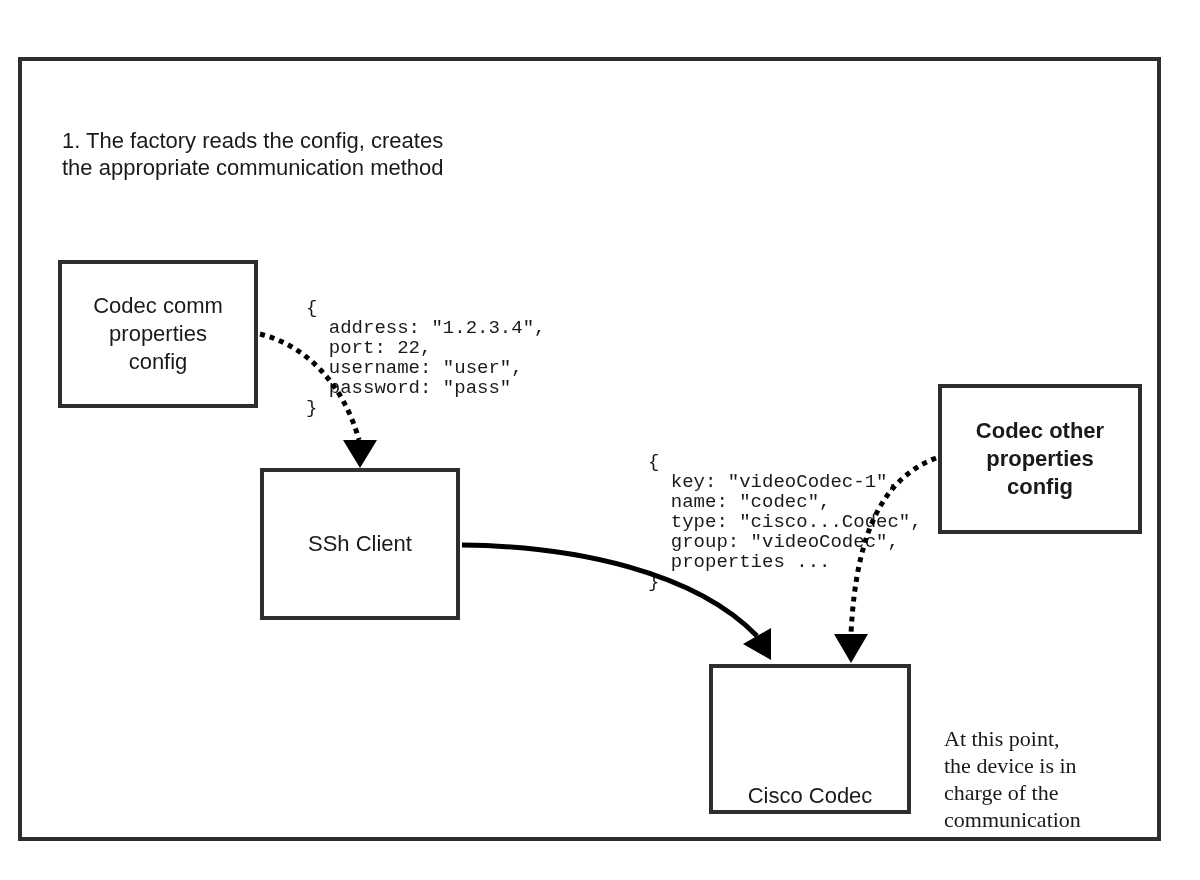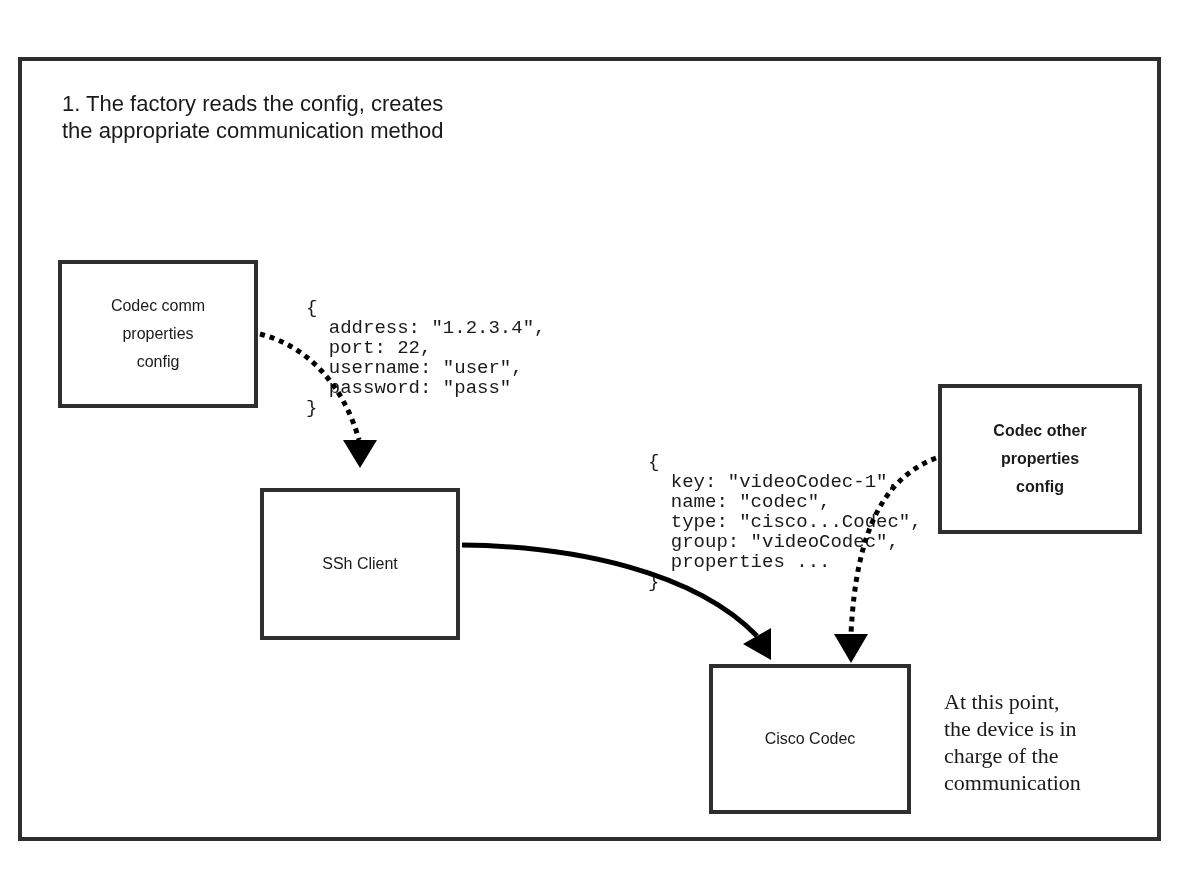--- a/index.html
+++ b/index.html
@@ -25,42 +25,43 @@
     box-sizing: border-box;
     border: 4px solid #2e2e2e;
     background: transparent;
   }
   .note {
     position: absolute;
     font-size: 22px;
     line-height: 27px;
     white-space: pre;
     color: #1a1a1a;
+    margin-top: 37px;
   }
   .note-step1 { left: 62px;  top: 90px;  }
   .note-step2 { left: 655px; top: 95px;  }
   .note-device { left: 944px; top: 688px; font-family: Liberation Serif, serif; }
   .box {
     position: absolute;
     box-sizing: border-box;
     border: 4px solid #2e2e2e;
     background: #ffffff;
     display: flex;
     align-items: center;
     justify-content: center;
     text-align: center;
-    font-size: 16px;
+    font-size: 22px;
     line-height: 28px;
     white-space: pre;
     color: #1a1a1a;
   }
   .box-codec-comm   { left: 58px;  top: 260px; width: 200px; height: 148px; }
-  .box-ssh-client   { left: 260px; top: 468px; width: 200px; height: 152px; margin-top: 20px; }
+  .box-ssh-client   { left: 260px; top: 468px; width: 200px; height: 152px; }
   .box-codec-other  { left: 938px; top: 384px; width: 204px; height: 150px; font-weight: bold; }
-  .box-cisco-codec  { left: 709px; top: 664px; width: 202px; height: 150px; }
+  .box-cisco-codec  { left: 709px; top: 664px; width: 202px; height: 150px; align-items: flex-end; }
   .code {
     position: absolute;
     margin: 0;
     font-family: "Liberation Mono", monospace;
     font-size: 19px;
     line-height: 20px;
     white-space: pre;
     color: #1a1a1a;
   }
   .code-comm  { left: 306px; top: 298px; }

